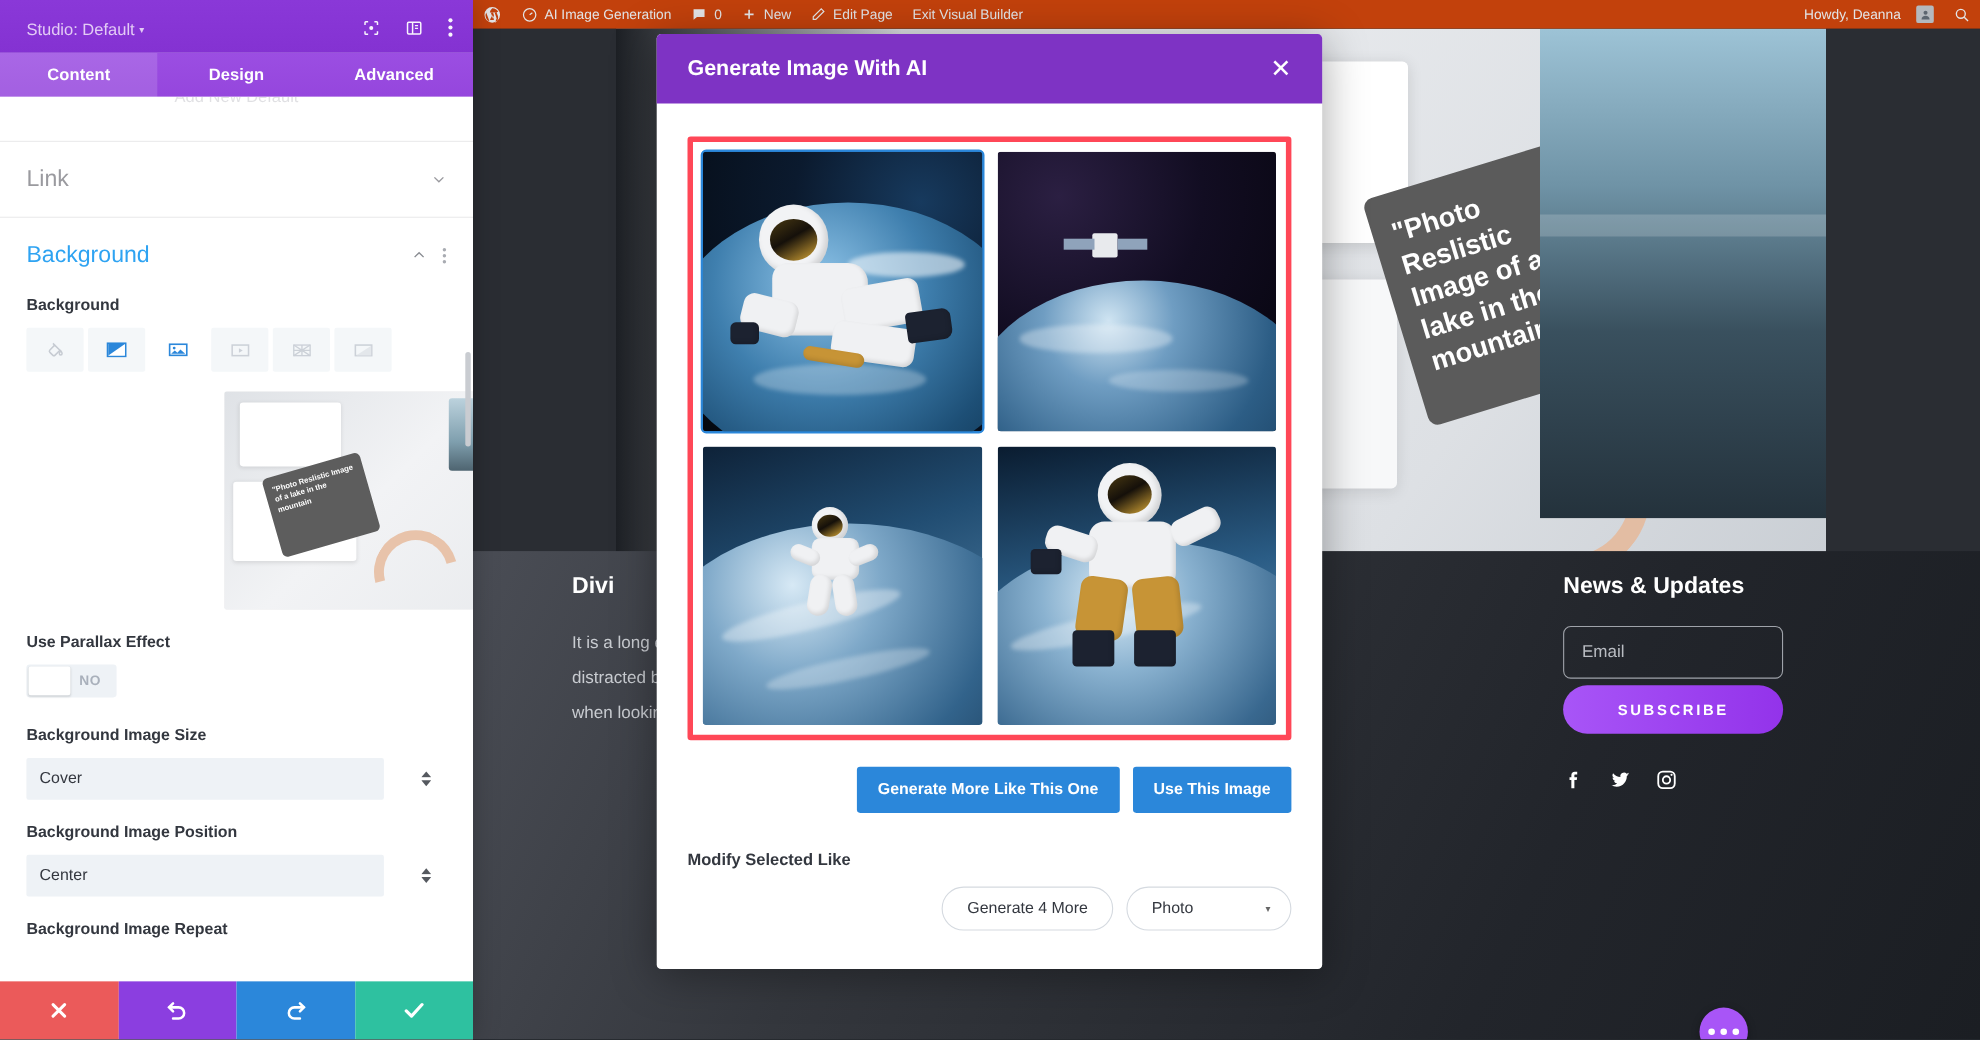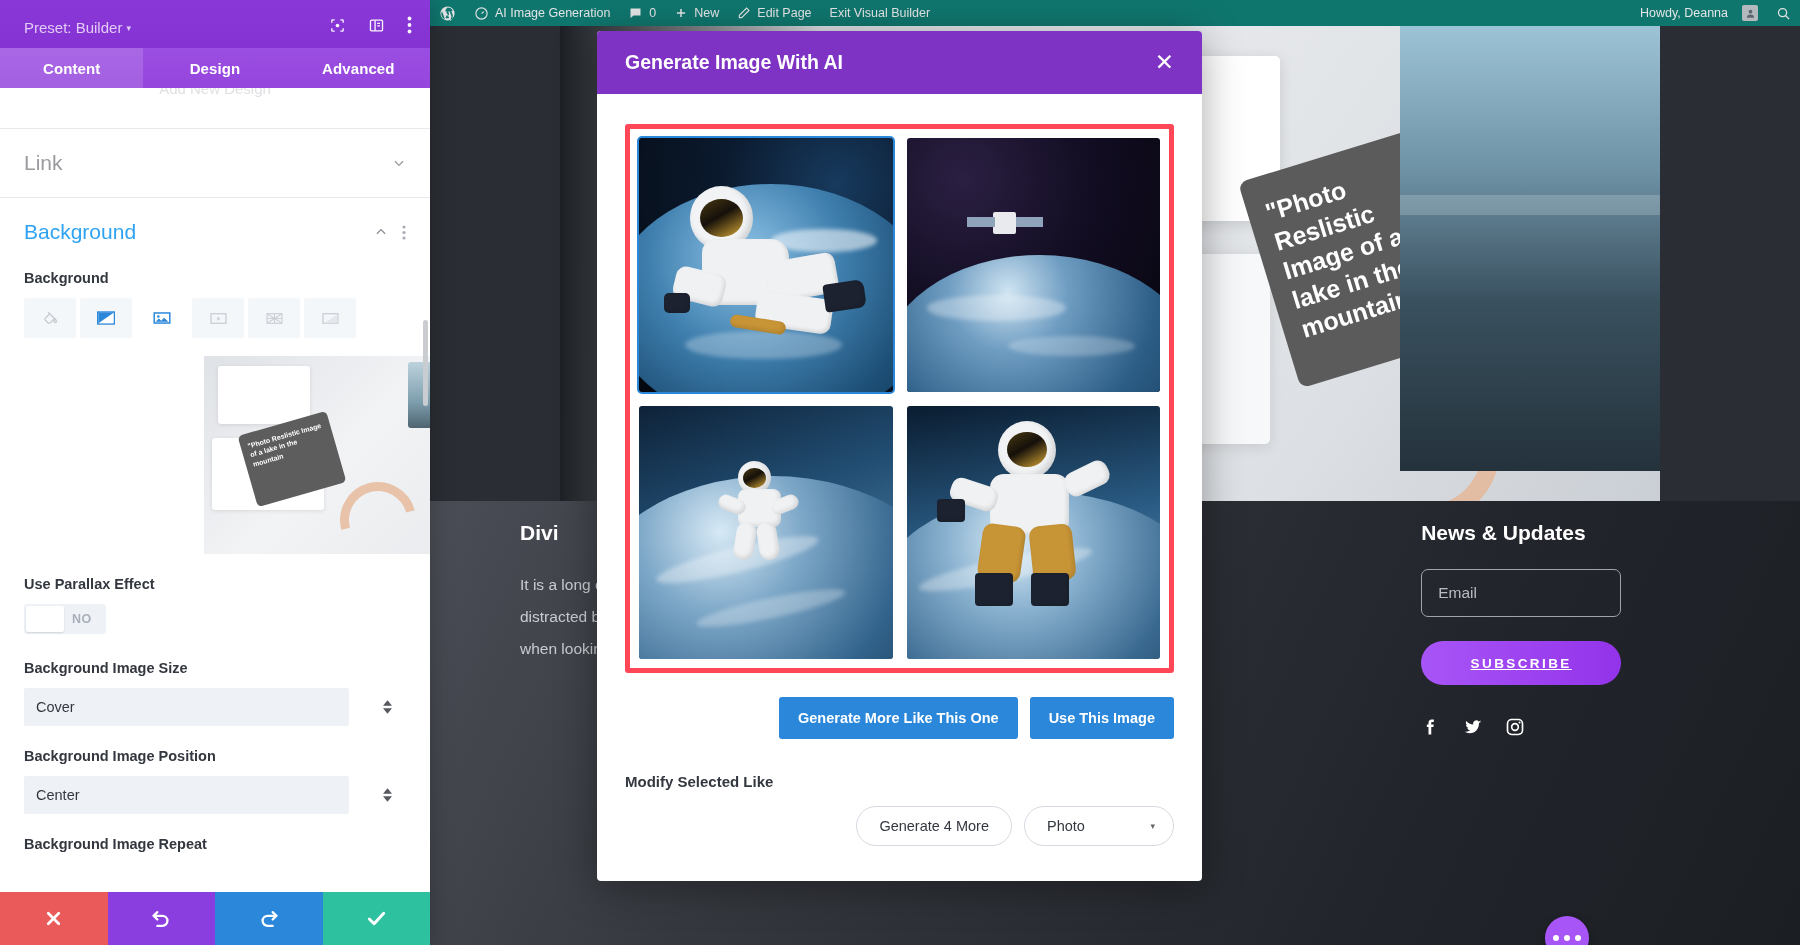--- a/index.html
+++ b/index.html
@@ -149,21 +149,21 @@
   .pf-save   { background:#2ec1a0; }
 
   .panel-scrollbar {
     position:absolute; right:2px; top:232px; width:5px; height:86px;
     background:#c9ccd1; border-radius:3px;
   }
 
   
   #wp-admin-bar {
     position:absolute; left:430px; top:0; right:0; height:26px;
-    background:#0f766e; display:flex; align-items:flex-start;
+    background:#c2410c; display:flex; align-items:flex-start;
     color:#e3e4e6; font-size:12.5px; z-index:40;
   }
   .ab-item {
     display:flex; align-items:center; gap:6px; padding:0 9px;
     height:26px; cursor:pointer; white-space:nowrap;
   }
   .ab-right { margin-left:auto; display:flex; align-items:center; }
   .ab-avatar {
     width:16px; height:16px; background:#b4b9be; border-radius:2px;
     display:flex; align-items:center; justify-content:center; margin-left:8px;
@@ -242,25 +242,24 @@
   .fcol ul li {
     color:#d4d7db; font-size:16px; line-height:2.25; cursor:pointer;
   }
   .sub-input {
     width:200px; height:48px; border:1px solid #9fa3aa; border-radius:7px;
     background:transparent; color:#b9bcc2; font-size:15.5px;
     padding:0 16px; outline:none; display:block;
   }
   .sub-input::placeholder { color:#b9bcc2; }
   .sub-btn {
-    width:200px; height:44px; margin-top:24px; border:none; cursor:pointer;
+    width:200px; height:44px; margin-top:6px; border:none; cursor:pointer;
     border-radius:24px; color:#fff; font-size:13.5px; font-weight:800;
     letter-spacing:2.4px;
     background: linear-gradient(90deg,#a855f7 0%,#9333ea 100%);
-    text-decoration: underline;
   }
   .social-row { display:flex; gap:22px; margin-top:32px; }
   .social-row span { cursor:pointer; }
 
   .fab {
     position:absolute; left:1115px; top:890px; width:44px; height:44px;
     border-radius:50%; background:#a855f7; display:flex;
     align-items:center; justify-content:center; gap:5px; cursor:pointer;
     z-index:55; box-shadow:0 2px 8px rgba(0,0,0,.3);
   }
@@ -600,21 +599,21 @@
           <path d="M15.5 15.5L21 21"></path>
       </svg>
     </div>
   </div>
 </div>
 
 <div id="settings-panel">
 
   <div class="panel-header">
     <div class="panel-preset">
-      <span>Preset: Builder</span>
+      <span>Studio: Default</span>
       <span class="caret">▾</span>
     </div>
     <div class="panel-header-icons">
       <span class="ph-icon">
         <svg width="17" height="17" viewBox="0 0 24 24" fill="none" stroke="#fff" stroke-width="1.9">
           <path d="M4 8V5a1 1 0 0 1 1-1h3M16 4h3a1 1 0 0 1 1 1v3M20 16v3a1 1 0 0 1-1 1h-3M8 20H5a1 1 0 0 1-1-1v-3"></path>
           <circle cx="12" cy="12" r="2.6" fill="#fff" stroke="none"></circle>
         </svg>
       </span>
       <span class="ph-icon">
@@ -635,21 +634,21 @@
   </div>
 
   <div class="panel-tabs">
     <div class="panel-tab active">Content</div>
     <div class="panel-tab">Design</div>
     <div class="panel-tab">Advanced</div>
   </div>
 
   <div class="panel-body">
     <div class="ghost-row">
-      <span>Add New Design</span>
+      <span>Add New Default</span>
     </div>
     <div class="pb-divider"></div>
 
     <div class="accordion-row">
       <span class="acc-title">Link</span>
       <div class="acc-right">
         <svg class="chev" viewBox="0 0 24 24" fill="none" stroke="#9a9a9f" stroke-width="2.2">
           <path d="M5 9l7 7 7-7"></path>
         </svg>
       </div>

